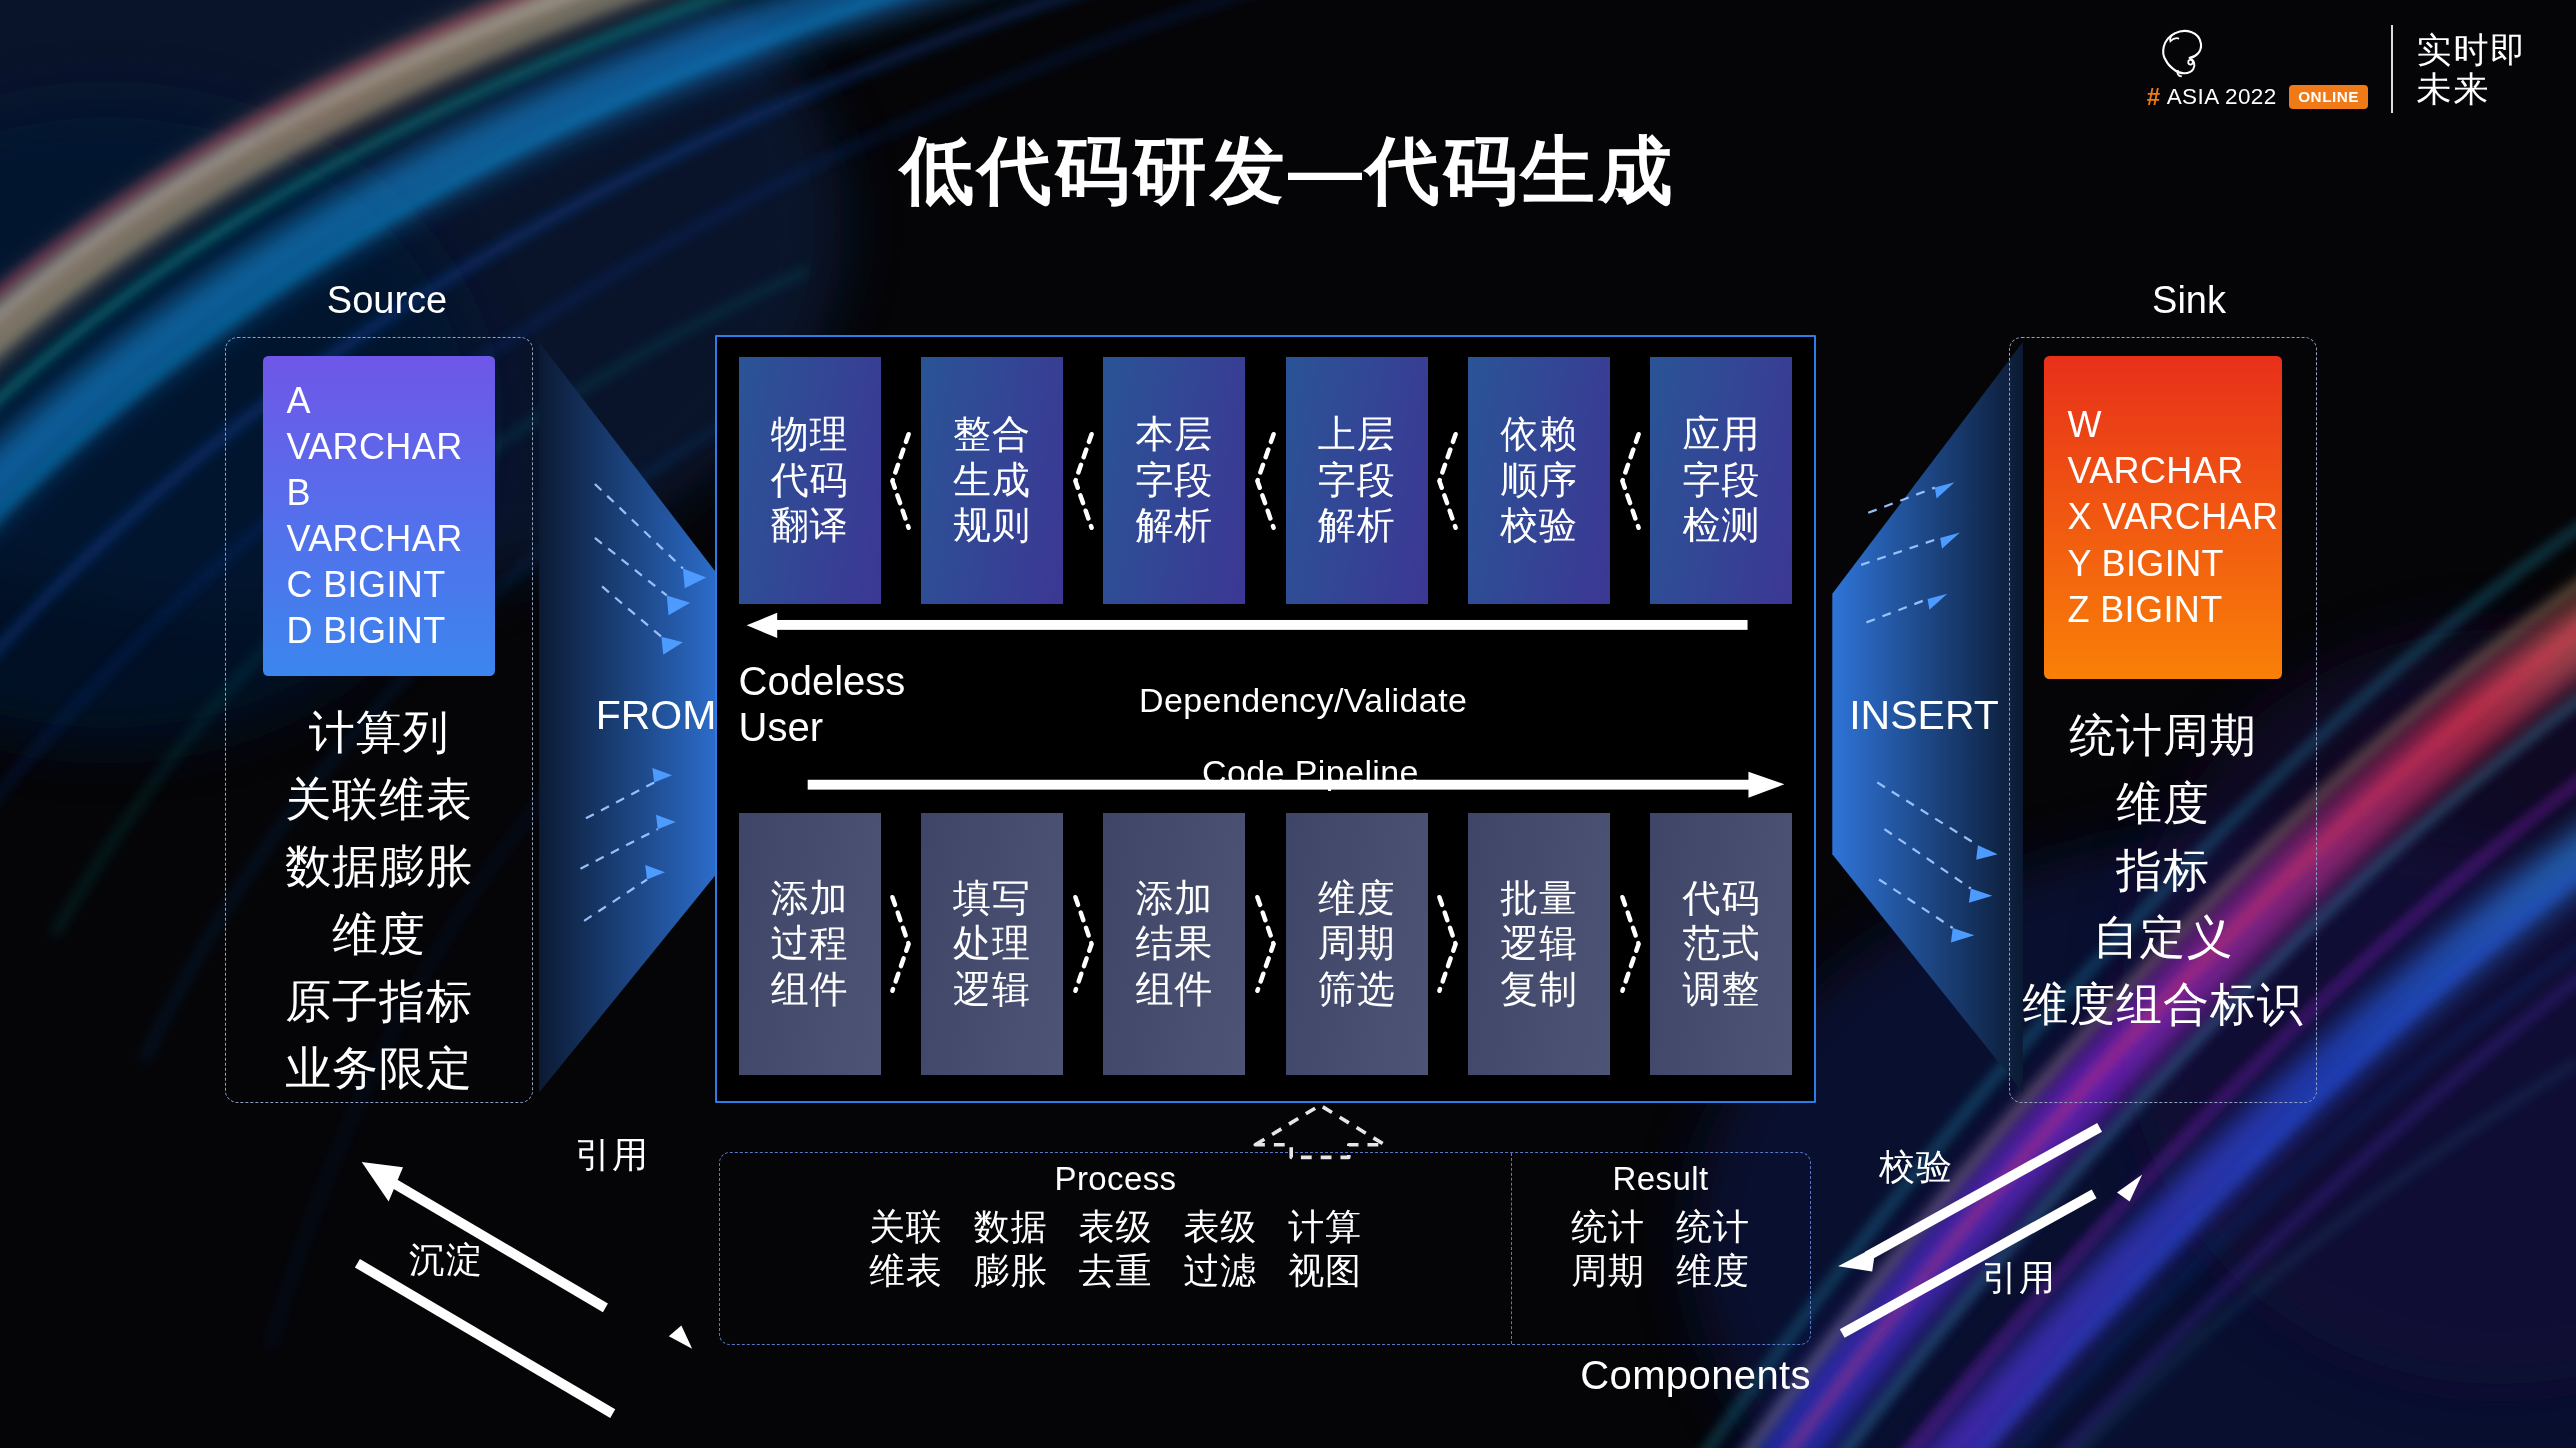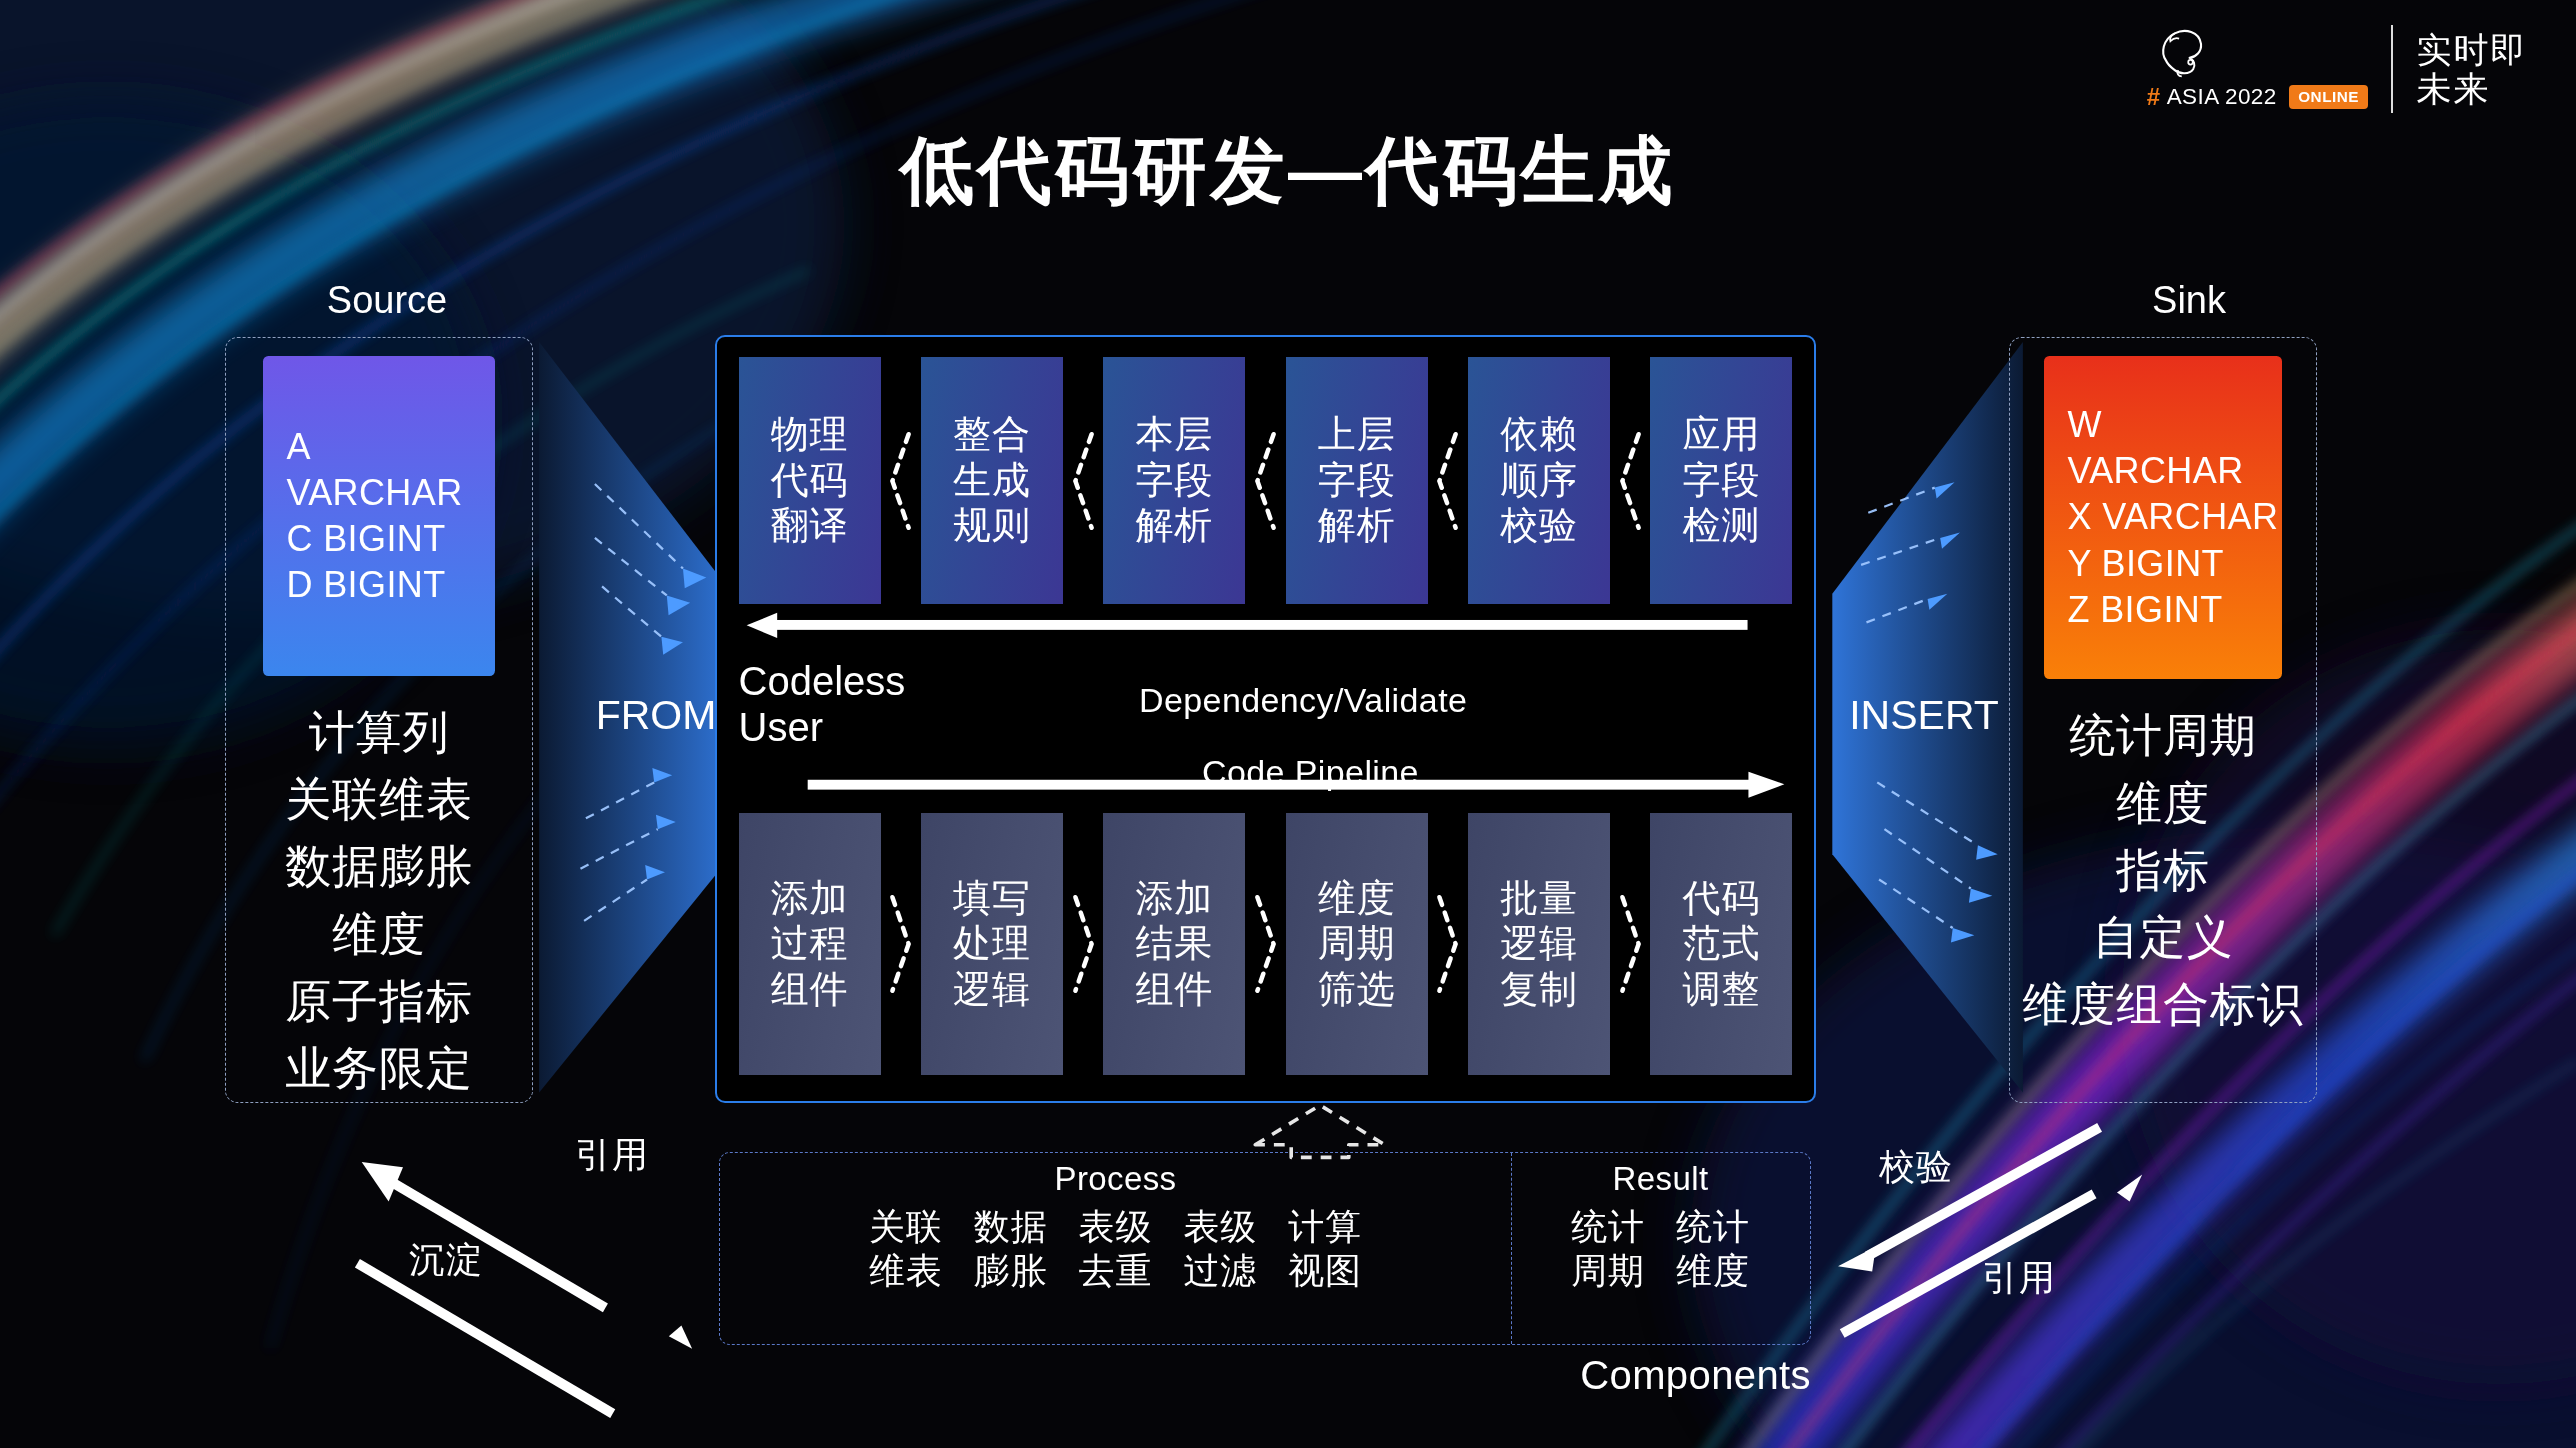--- a/index.html
+++ b/index.html
@@ -38,21 +38,21 @@
               padding:16px 0 16px 23.4px;box-sizing:border-box;}
   .schema-box div{font-size:36px;line-height:1.28;letter-spacing:0.4px;}
   .attr-list{margin-top:23.4px;text-align:center;}
   .attr-list div{font-size:46px;line-height:1.46;letter-spacing:0.9px;}
 
   
   .funnel{position:absolute;z-index:3;}
 
   
   .center{position:absolute;left:715px;top:335px;width:1101px;height:768px;
-          border:2.7px solid #2b7de9;border-radius:10px;background:#000;z-index:4;box-sizing:border-box;}
+          border:2.7px solid #2b7de9;border-radius:1px;background:#000;z-index:4;box-sizing:border-box;}
   .row{position:absolute;display:flex;left:21.6px;right:21.6px;justify-content:space-between;}
   .row-top{top:20px;height:247px;}
   .row-bot{top:476px;height:262px;}
   .card{width:144px;display:flex;flex-direction:column;align-items:center;justify-content:center;
         box-sizing:border-box;}
   .card-top{background:linear-gradient(100deg,#2a5496 0%,#3c3794 100%);}
   .card-bot{background:linear-gradient(100deg,#3e4566 0%,#4d5475 100%);}
   .card div{font-size:38px;line-height:1.2;letter-spacing:0.9px;text-align:center;}
   .chev{width:41px;display:flex;align-items:center;justify-content:center;}
 
@@ -236,20 +236,21 @@
   </g>
 </svg>
 
 <div class="side-label" style="left:539px;top:692px;width:234px;font-size:41px;">FROM</div>
 <div class="side-label" style="left:1807px;top:692px;width:234px;font-size:41px;">INSERT</div>
 
 <div class="side-label" style="left:216px;top:279px;width:342px;">Source</div>
 <div class="panel" style="left:225px;top:337px;width:306px;height:764px;">
   <div class="schema-box" id="srcbox" style="width: 232px; height: 353px; margin-top: 18px; background: linear-gradient(rgb(111, 87, 232) 0%, rgb(59, 134, 238) 100%);">
     <div>A VARCHAR</div>
+    <div>B VARCHAR</div>
     <div>C BIGINT</div>
     <div>D BIGINT</div>
   </div>
   <div class="attr-list">
     <div>计算列</div>
     <div>关联维表</div>
     <div>数据膨胀</div>
     <div>维度</div>
     <div>原子指标</div>
     <div>业务限定</div>

